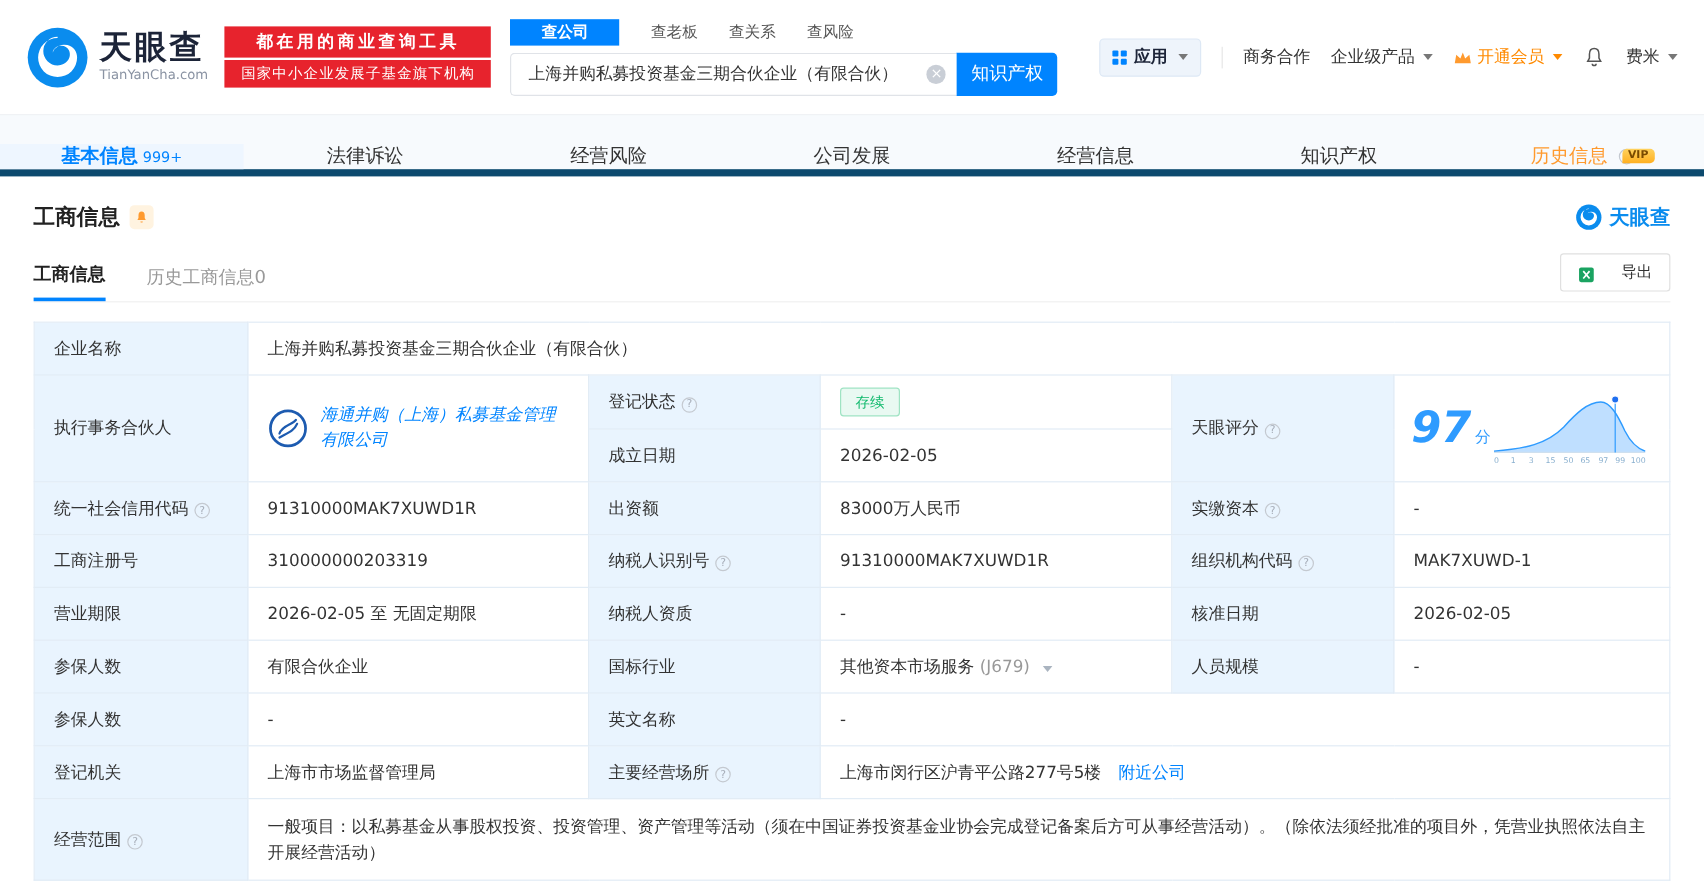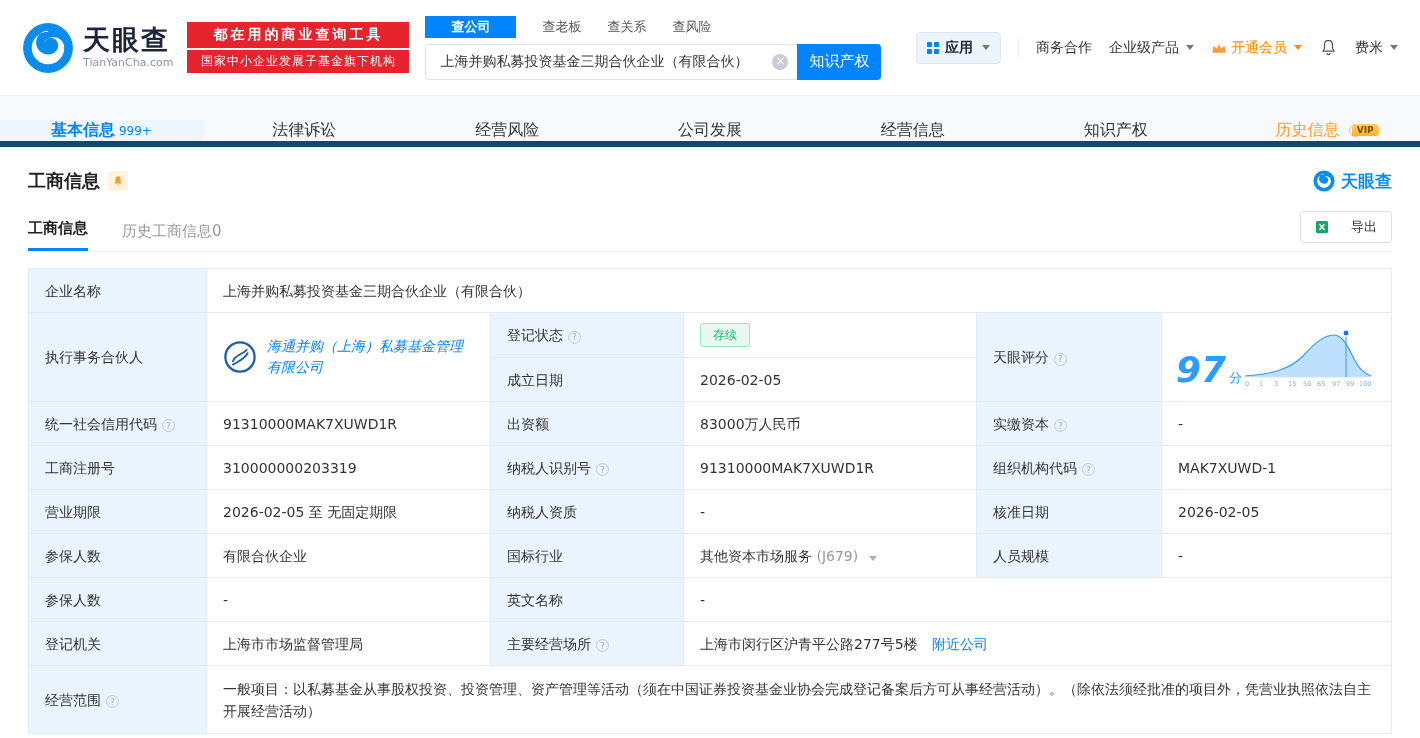--- a/index.html
+++ b/index.html
@@ -58,35 +58,35 @@
   .sec-head { display: flex; align-items: center; margin-top: 22px; }
   .sec-title { font-size: 18px; font-weight: 700; color: #222; display: flex; align-items: center; gap: 8px; }
   .bell-badge { width: 20px; height: 20px; background: #fff3e0; border-radius: 4px; display: flex; align-items: center; justify-content: center; cursor: pointer; }
   .sec-logo { margin-left: auto; display: flex; align-items: center; gap: 6px; color: #0a8cee; font-weight: 700; font-size: 17px; }
   .sec-logo .logo-ic { width: 22px; height: 22px; }
 
   .subtabs { display: flex; align-items: flex-end; margin-top: 18px; border-bottom: 1px solid #f0f0f0; }
   .subtab { font-size: 15px; padding-bottom: 10px; margin-right: 34px; cursor: pointer; }
   .subtab.active { font-weight: 700; color: #222; border-bottom: 3px solid #0084ff; }
   .subtab.inactive { color: #999; }
-  .export { margin-left: auto; display: flex; align-items: center; gap: 22px; border: 1px solid #e0e0e0; border-radius: 3px; padding: 6px 14px; font-size: 13px; color: #333; background: #fff; cursor: pointer; margin-bottom: 8px; }
+  .export { margin-left: auto; display: flex; align-items: flex-end; gap: 22px; border: 1px solid #e0e0e0; border-radius: 3px; padding: 6px 14px; font-size: 13px; color: #333; background: #fff; cursor: pointer; margin-bottom: 8px; }
 
   .info-table { width: 100%; border-collapse: collapse; table-layout: fixed; margin-top: 16px; }
   .info-table td { border: 1px solid #e2ecf5; font-size: 14px; color: #333; padding: 10px 16px; height: 44px; vertical-align: middle; word-break: break-all; line-height: 22px; }
   td.lbl { background: #e9f4fe; }
   .badge-ok { display: inline-block; background: #e9f9f2; color: #0fb96c; border: 1px solid #9fe3c3; border-radius: 3px; padding: 1px 12px; font-size: 12px; line-height: 20px; }
   .partner { display: flex; align-items: center; gap: 10px; font-style: italic; }
   .partner-ic { width: 34px; height: 34px; flex: none; }
   .partner a { color: #0084ff; line-height: 21px; }
   .link { color: #0084ff; cursor: pointer; }
   .gray { color: #999; }
   .caret.sm { border-left-width: 4px; border-right-width: 4px; border-top-width: 5px; border-top-color: #aab4c0; margin-left: 6px; }
 
   .score-cell { padding: 4px 8px 4px 14px !important; }
-  .score-wrap { display: flex; align-items: flex-end; }
+  .score-wrap { display: flex; align-items: center; }
   .score-num { font-size: 36px; font-weight: 700; font-style: italic; color: #2e9bff; line-height: 1; }
   .score-num em { font-size: 13px; font-style: normal; font-weight: 400; margin-left: 3px; }
   .tick { font-size: 6.5px; fill: #8ab0cf; }
 </style>
 </head>
 <body>
 
 <header class="hd">
   <div class="logo">
     <svg class="logo-ic" viewBox="0 0 48 48">

